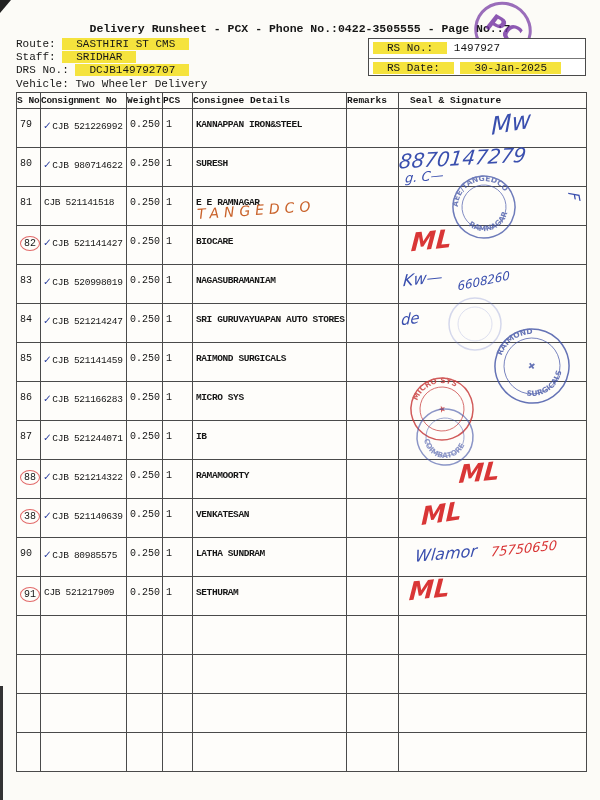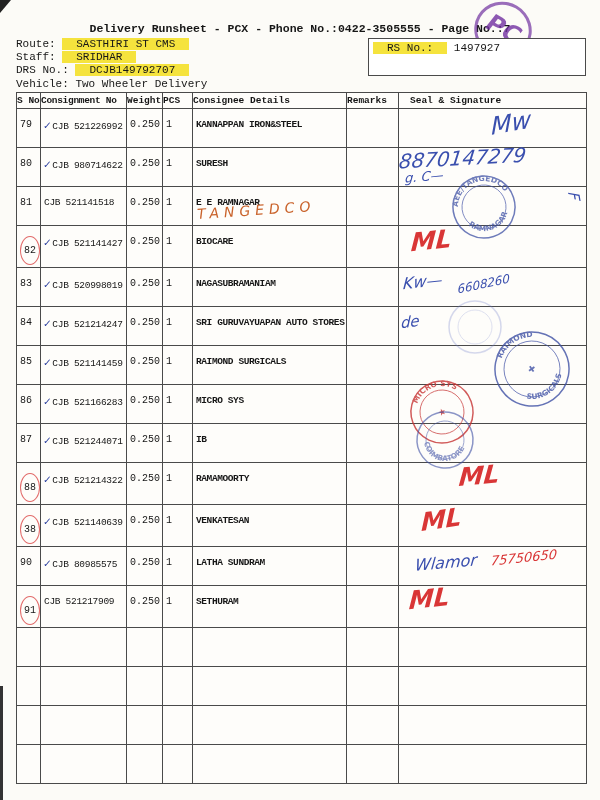--- a/index.html
+++ b/index.html
@@ -36,21 +36,21 @@
   .c-weight { width:36px; }
   .c-pcs { width:30px; }
   .c-consignee { width:154px; position:relative; }
   .c-remarks { width:52px;margin-top:40px; }
   .c-seal { width:188px; position:relative; padding:0; }
   .cname { font-weight:bold; font-size:9.5px; letter-spacing:-.4px; }
   .sealwrap { position:absolute; left:0; top:0; width:100%; height:100%; overflow:visible; }
 
   
   .tick { color:#2b3f9e; font-weight:bold; display:inline-block; transform:skewX(-12deg) rotate(-6deg); font-size:11px; margin-right:2px; }
-  .circled { display:inline-block; border:1.5px solid rgba(221,80,80,.85); border-radius:50%; padding:8px 3px; }
+  .circled { display:inline-block; border:1.5px solid rgba(221,80,80,.85); border-radius:50%; padding:1px 3px; }
   .hand { position:absolute; font-family:"DejaVu Sans",sans-serif; font-style:italic; color:#3a4fae; line-height:1; white-space:nowrap; }
   .initials { position:absolute; font-family:"DejaVu Sans",sans-serif; font-style:italic; font-weight:bold; font-size:25px; color:#d93636; line-height:1; }
   .stampbox { position:absolute; line-height:0; }
   .note { position:absolute; left:4px; top:16px; font-family:"DejaVu Sans",sans-serif; font-style:italic; font-size:14px;
     letter-spacing:5px; transform:rotate(-4deg); line-height:1; }
 </style>
 </head>
 <body>
 
 <div class="page">
@@ -77,20 +77,24 @@
   </div>
   <div class="meta" style="top:78px">
     <span>Vehicle:</span>
     <span>Two Wheeler Delivery</span>
   </div>
 
   <div class="rs-box">
     <div class="rs-row">
       <span class="hl">RS No.:</span>
       <span>1497927</span>
+    </div>
+    <div class="rs-row">
+      <span class="hl">RS Date:</span>
+      <span class="hl">30-Jan-2025</span>
     </div>
   </div>
 
   <table class="runsheet">
     <thead>
       <tr>
         <th class="c-sno">S No</th>
         <th class="c-cons">Consignment No</th>
         <th class="c-weight">Weight</th>
         <th class="c-pcs">PCS</th>

